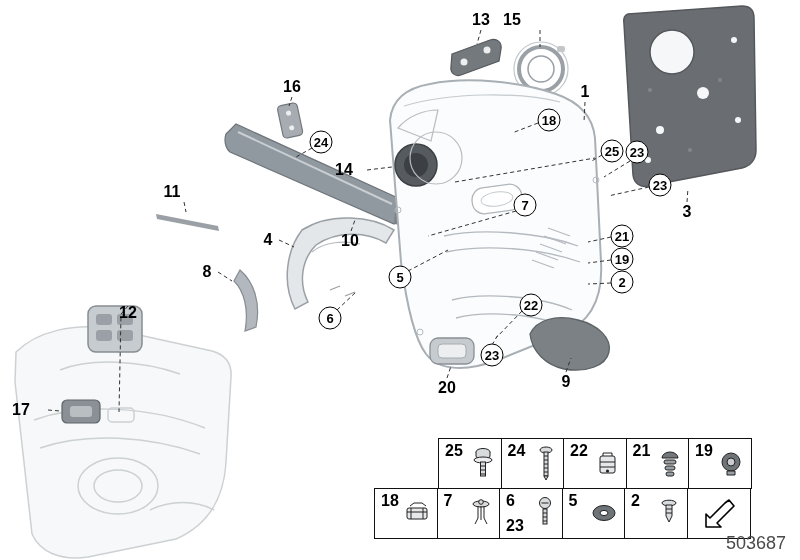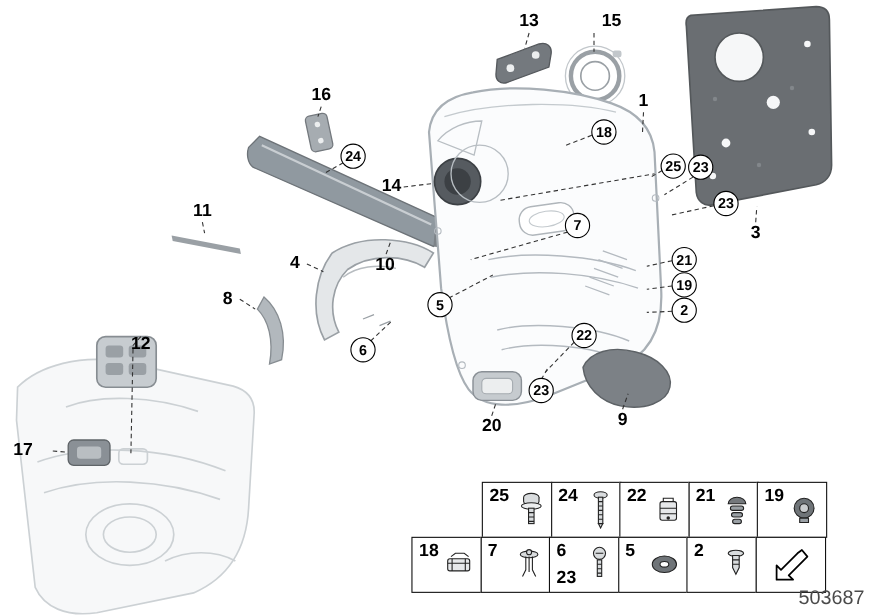--- a/index.html
+++ b/index.html
@@ -175,25 +175,25 @@
       <path d="M128 306 L121 314 L119 412"></path>
       <path d="M48 410 L60 411"></path>
       <path d="M566 372 L571 358"></path>
       <path d="M447 378 L451 366"></path>
       <path d="M687 202 L688 188"></path>
       <path d="M455 182 L595 158"></path>
     </g>
   </svg>
 
   <div class="plain" style="left:481px;top:20px">13</div>
-  <div class="plain" style="left:556px;top:20px">15</div>
+  <div class="plain" style="left:512px;top:20px">15</div>
   <div class="plain" style="left:292px;top:87px">16</div>
   <div class="plain" style="left:585px;top:92px">1</div>
-  <div class="plain" style="left:356px;top:170px">14</div>
-  <div class="plain" style="left:184px;top:192px">11</div>
+  <div class="plain" style="left:344px;top:170px">14</div>
+  <div class="plain" style="left:172px;top:192px">11</div>
   <div class="plain" style="left:268px;top:240px">4</div>
   <div class="plain" style="left:350px;top:241px">10</div>
   <div class="plain" style="left:207px;top:272px">8</div>
   <div class="plain" style="left:128px;top:313px">12</div>
   <div class="plain" style="left:687px;top:212px">3</div>
   <div class="plain" style="left:566px;top:382px">9</div>
   <div class="plain" style="left:447px;top:388px">20</div>
   <div class="plain" style="left:21px;top:410px">17</div>
 
   <div class="circ" style="left:321px;top:142px">24</div>

